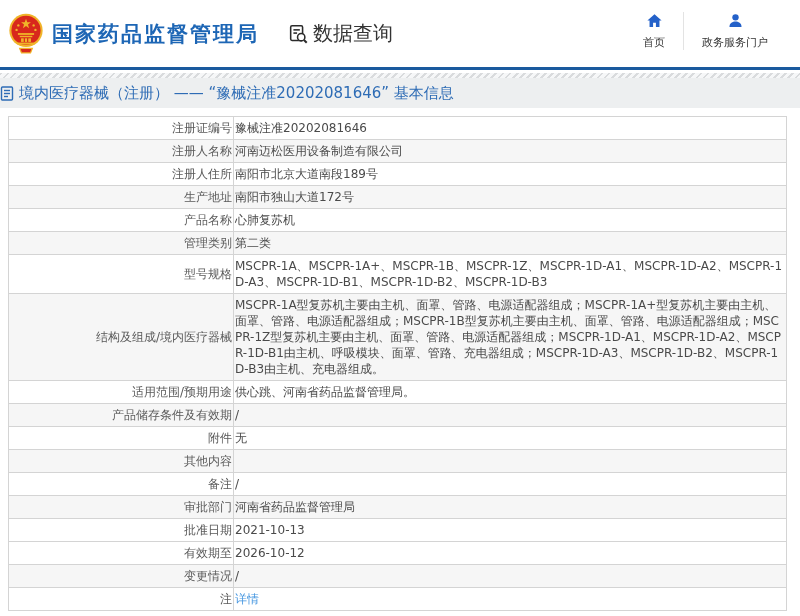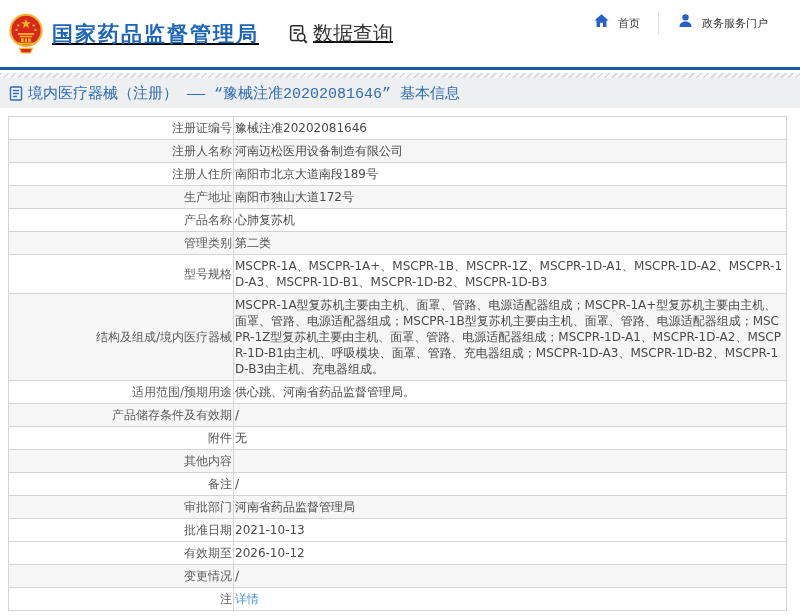--- a/index.html
+++ b/index.html
@@ -7,58 +7,55 @@
   body { font-family: "DejaVu Sans", "Liberation Sans", sans-serif; }
 
   
   .header {
     height: 70px;
     background: #fff;
     border-bottom: 3px solid #1a5a9e;
     display: flex;
     align-items: center;
     position: relative;
-    text-decoration: underline;
   }
   .brand { display: flex; align-items: center; margin-left: 8px; }
   .emblem { width: 36px; height: 46px; margin-right: 8px; }
   .brand-text .cn {
     color: #1d66b5; font-size: 21px; font-weight: bold; letter-spacing: 2px; line-height: 24px;
   }
   .brand-text .en {
     color: #1d66b5; font-size: 9.5px; line-height: 12px; margin-top: 2px;
   }
   .nav-query {
     display: flex; align-items: center; margin-left: 28px; cursor: pointer;
   }
   .nav-query svg { width: 22px; height: 22px; margin-right: 4px; }
   .nav-query .txt { font-size: 20px; color: #333; }
   .header-right {
     position: absolute; right: 14px; top: 12px; display: flex; align-items: flex-start;
   }
   .hr-item {
-    display: flex; flex-direction: row; align-items: center;
-    padding: 0 18px; cursor: pointer; gap: 8px;
+    display: flex; flex-direction: column; align-items: center;
+    padding: 0 18px; cursor: pointer;
   }
   .hr-item + .hr-item { border-left: 1px solid #e3e3e3; }
   .hr-item svg { width: 17px; height: 17px; margin-bottom: 6px; }
   .hr-item .lbl { font-size: 11px; color: #333; }
 
   
   .hatch {
     height: 5px; margin-top: 3px;
     background: repeating-linear-gradient(135deg, #d9dbdd 0 2px, #f6f7f8 2px 5px);
   }
 
   
   .titlebar {
     height: 30px; background: #edeff0;
     display: flex; align-items: center;
-    padding-left: 9px;
-    font-family: Liberation Mono, monospace;
   }
   .titlebar svg { width: 14px; height: 15px; margin-right: 5px; }
   .titlebar .pt { color: #2e6cb5; font-size: 15px; }
 
   
   table.info {
     border-collapse: collapse;
     margin: 8px 13px 0 8px;
     width: 779px;
     table-layout: fixed;

